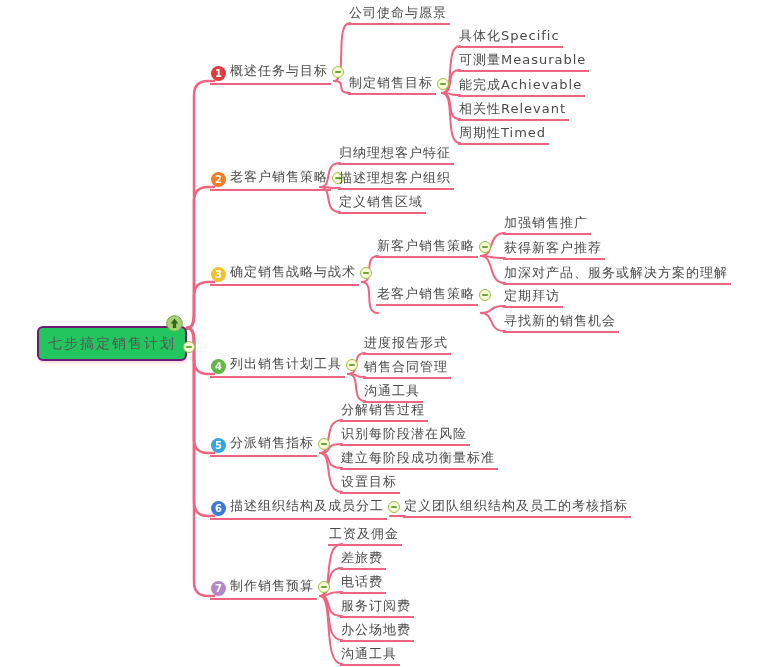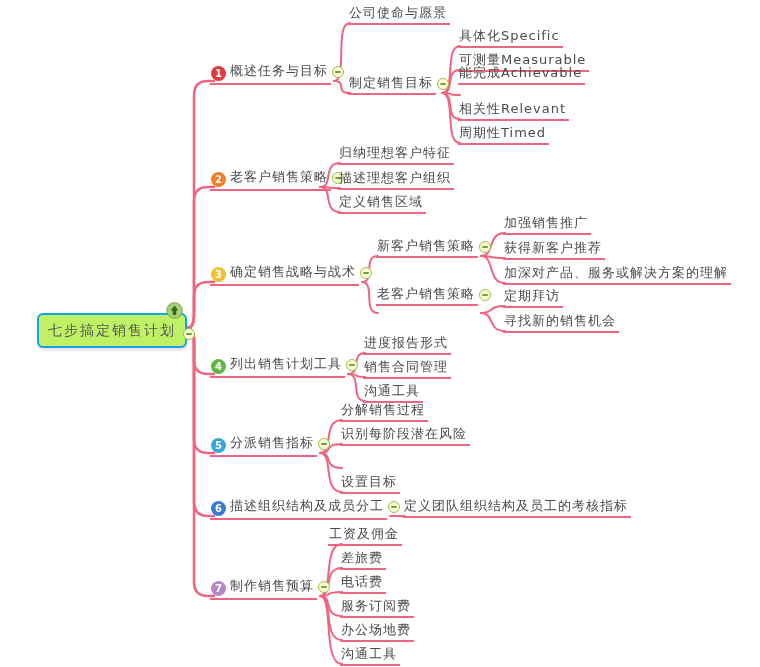--- a/index.html
+++ b/index.html
@@ -8,22 +8,22 @@
     font-family:"DejaVu Sans",sans-serif;
   }
   #wires{position:absolute;left:0;top:0;z-index:0;pointer-events:none;}
   .topic{
     position:absolute;z-index:2;white-space:nowrap;
     font-size:13px;line-height:16px;letter-spacing:1px;color:#4a4a4a;
     padding:0 3px 2px 1px;border-bottom:2px solid #ef6480;
     cursor:default;
   }
   .root{
-    position:absolute;left:37px;top:313px;width:150px;height:35px;box-sizing:border-box;
-    border:2px solid #0ea5e9;border-radius:6px;background:#bef264;z-index:3;
+    position:absolute;left:37px;top:326px;width:150px;height:35px;box-sizing:border-box;
+    border:2px solid #701a75;border-radius:6px;background:#22c55e;z-index:3;
     display:flex;align-items:center;justify-content:center;
     font-size:14px;letter-spacing:2px;color:#555;
     box-shadow:1px 2px 3px rgba(240,100,130,0.25);
   }
   .badge{
     display:inline-block;width:15px;height:15px;border-radius:50%;
     color:#fff;font-size:10px;line-height:15px;text-align:center;
     margin-right:4px;vertical-align:-2px;font-weight:bold;letter-spacing:0;
   }
   .m1{background:#e0393e;} .m2{background:#f57c23;} .m3{background:#f2c12e;}
@@ -114,21 +114,21 @@
   <div class="topic" style="left:348px;top:75px">
     <span>制定销售目标</span>
     <span class="collapse"></span>
   </div>
   <div class="topic" style="left:458px;top:28px">
     <span>具体化Specific</span>
   </div>
   <div class="topic" style="left:458px;top:52px">
     <span>可测量Measurable</span>
   </div>
-  <div class="topic" style="left:458px;top:65px">
+  <div class="topic" style="left:458px;top:77px">
     <span>能完成Achievable</span>
   </div>
   <div class="topic" style="left:458px;top:101px">
     <span>相关性Relevant</span>
   </div>
   <div class="topic" style="left:458px;top:125px">
     <span>周期性Timed</span>
   </div>
 
   <div class="topic" style="left:210px;top:169px">
@@ -190,20 +190,23 @@
   <div class="topic" style="left:210px;top:435px">
     <span class="badge m5">5</span><span>分派销售指标</span>
     <span class="collapse"></span>
   </div>
   <div class="topic" style="left:340px;top:402px">
     <span>分解销售过程</span>
   </div>
   <div class="topic" style="left:340px;top:426px">
     <span>识别每阶段潜在风险</span>
   </div>
+  <div class="topic" style="left:340px;top:450px">
+    <span>建立每阶段成功衡量标准</span>
+  </div>
   <div class="topic" style="left:340px;top:474px">
     <span>设置目标</span>
   </div>
 
   <div class="topic" style="left:210px;top:498px">
     <span class="badge m6">6</span><span>描述组织结构及成员分工</span>
     <span class="collapse"></span>
   </div>
   <div class="topic" style="left:403px;top:498px">
     <span>定义团队组织结构及员工的考核指标</span>

